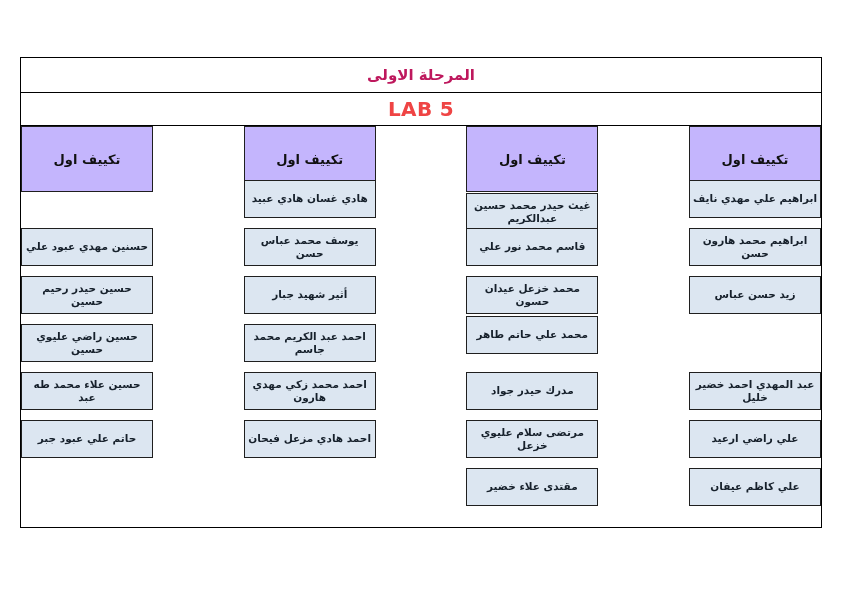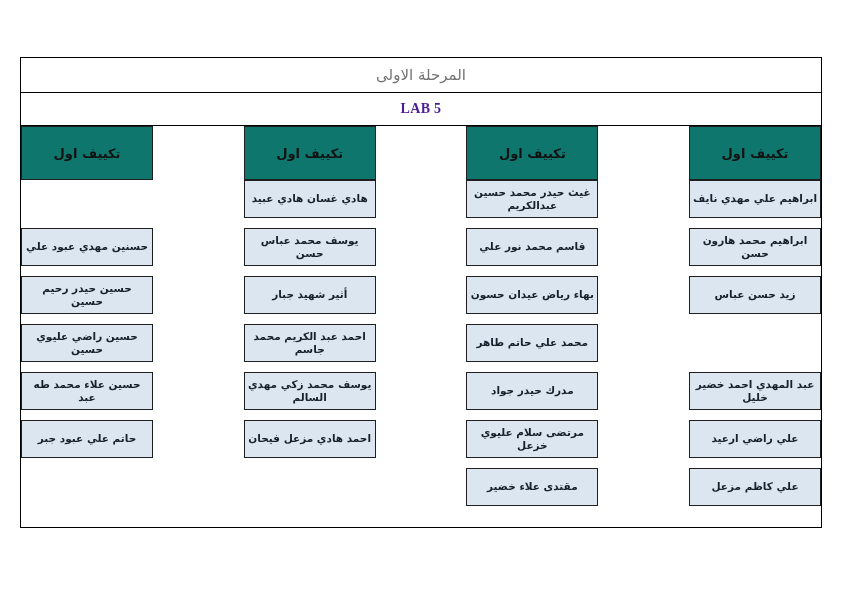--- a/index.html
+++ b/index.html
@@ -31,41 +31,40 @@
   .title-row {
     height: 35px;
     border-bottom: 1px solid #000000;
     display: flex;
     align-items: center;
     justify-content: center;
     box-sizing: border-box;
   }
   .title-row .title-text {
     font-size: 15px;
-    font-weight: 400;
-    color: #737373;
+    font-weight: 700;
+    color: #be185d;
     line-height: 1.2;
     direction: rtl;
   }
 
   .lab-row {
     height: 33px;
     border-bottom: 1px solid #000000;
     display: flex;
     align-items: center;
     justify-content: center;
     box-sizing: border-box;
   }
   .lab-row .lab-text {
-    font-size: 14px;
+    font-size: 20px;
     font-weight: bold;
-    color: #4c1d95;
+    color: #ef4444;
     letter-spacing: .3px;
     direction: ltr;
-    font-family: Liberation Serif, serif;
   }
 
   
   .columns {
     position: relative;
     height: 400px;
     display: flex;
     flex-direction: row-reverse;  
     justify-content: space-between;
     box-sizing: border-box;
@@ -79,22 +78,22 @@
   }
   
   .col-1 { margin-right: 0; }
   .col-4 { margin-left: 0; }
 
   .col-head {
     position: absolute;
     top: 0;
     left: 0;
     right: 0;
-    height: 54px;
-    background: #0f766e;
+    height: 66px;
+    background: #c4b5fd;
     border: 1px solid #1f1f1f;
     box-sizing: border-box;
     display: flex;
     align-items: center;
     justify-content: center;
     text-align: center;
   }
   .col-head .head-text {
     font-size: 13px;
     font-weight: bold;
@@ -175,41 +174,41 @@
       <div class="cell" style="top:102px">
           <span class="cell-text">يوسف محمد عباس حسن</span>
         </div>
       <div class="cell" style="top:150px">
           <span class="cell-text">أثير شهيد جبار</span>
         </div>
       <div class="cell" style="top:198px">
           <span class="cell-text">احمد عبد الكريم محمد جاسم</span>
         </div>
       <div class="cell" style="top:246px">
-          <span class="cell-text">يوسف محمد زكي مهدي السالم</span>
+          <span class="cell-text">احمد محمد زكي مهدي هارون</span>
         </div>
       <div class="cell" style="top:294px">
           <span class="cell-text">احمد هادي مزعل فيحان</span>
         </div>
     </div>
 
     <div class="col col-3">
       <div class="col-head">
         <span class="head-text">تكييف اول</span>
       </div>
-      <div class="cell" style="top:54px">
+      <div class="cell" style="top:67px">
           <span class="cell-text">غيث حيدر محمد حسين عبدالكريم</span>
         </div>
       <div class="cell" style="top:102px">
           <span class="cell-text">قاسم محمد نور علي</span>
         </div>
       <div class="cell" style="top:150px">
-          <span class="cell-text">بهاء رياض عيدان حسون</span>
-        </div>
-      <div class="cell" style="top:198px">
+          <span class="cell-text">محمد خزعل عيدان حسون</span>
+        </div>
+      <div class="cell" style="top:190px">
           <span class="cell-text">محمد علي حاتم طاهر</span>
         </div>
       <div class="cell" style="top:246px">
           <span class="cell-text">مدرك حيدر جواد</span>
         </div>
       <div class="cell" style="top:342px">
           <span class="cell-text">مقتدى علاء خضير</span>
         </div>
       <div class="cell" style="top:294px">
           <span class="cell-text">مرتضى سلام عليوي خزعل</span>
@@ -232,18 +231,18 @@
       <div class="cell empty" style="top:198px">
           <span class="cell-text"></span>
         </div>
       <div class="cell" style="top:246px">
           <span class="cell-text">عبد المهدي احمد خضير خليل</span>
         </div>
       <div class="cell" style="top:294px">
           <span class="cell-text">علي راضي ارعيد</span>
         </div>
       <div class="cell" style="top:342px">
-          <span class="cell-text">علي كاظم مزعل</span>
+          <span class="cell-text">علي كاظم عيفان</span>
         </div>
     </div>
 
   </div>
 </div>
 
 </body></html>

